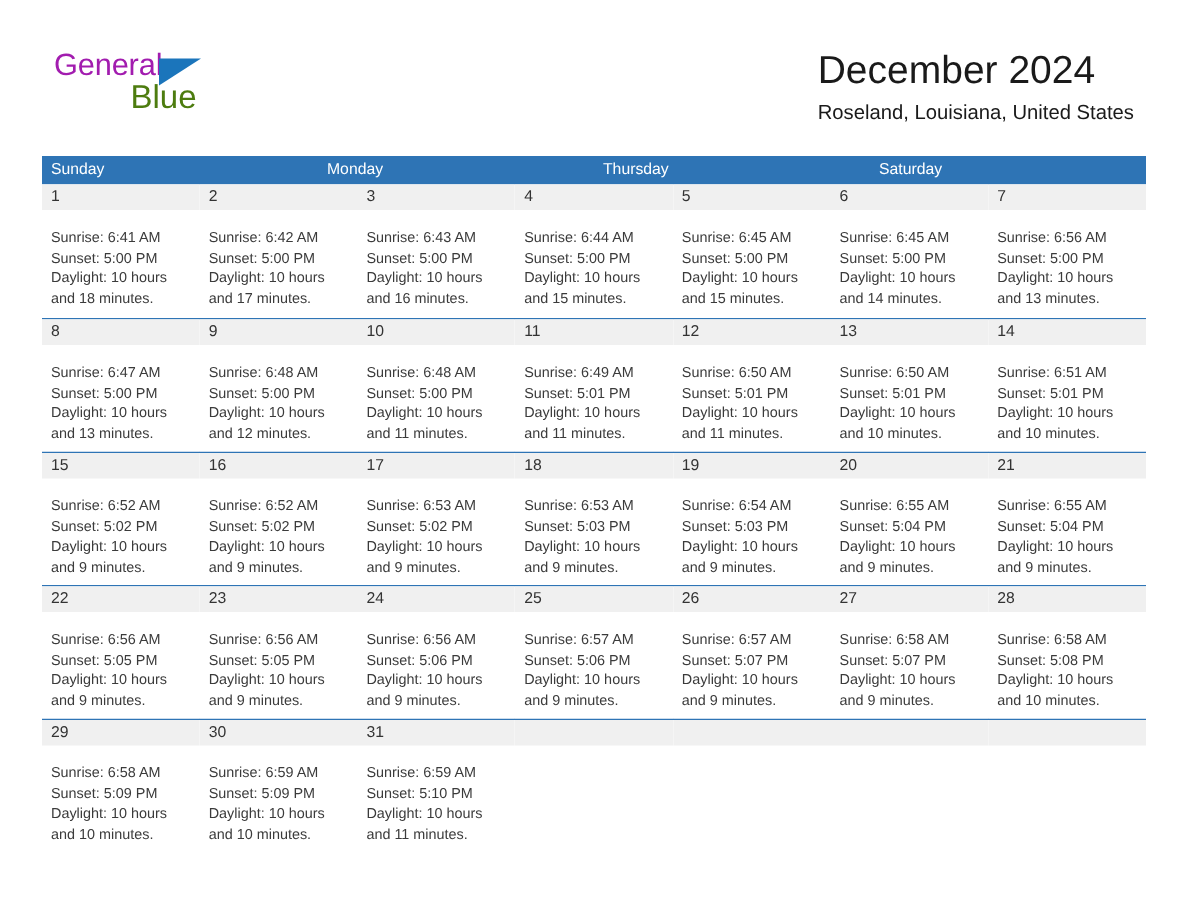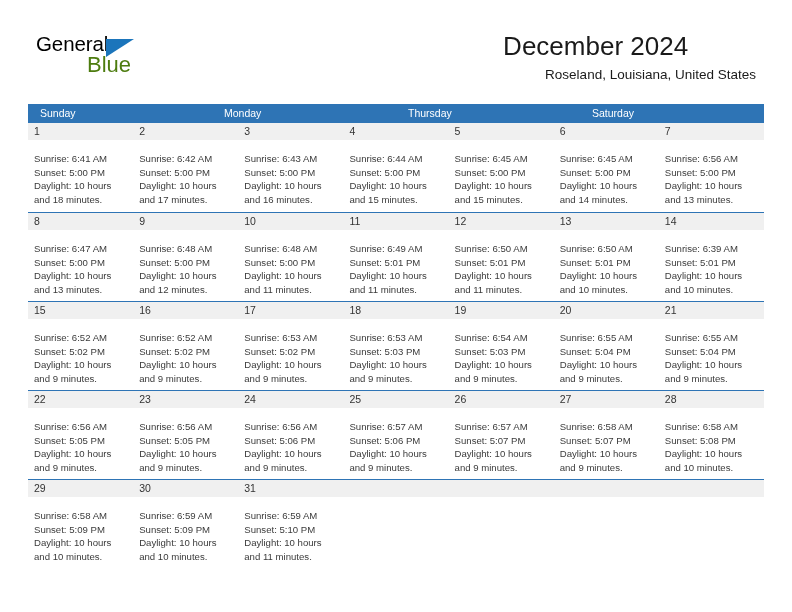--- a/index.html
+++ b/index.html
@@ -35,21 +35,21 @@
     top: 33px;
     width: 170px;
     height: 48px;
   }
   .logo-general {
     position: absolute;
     left: 0;
     top: 0;
     font-size: 20.5px;
     letter-spacing: -0.1px;
-    color: #000000;
+    color: #a21caf;
     line-height: 22px;
   }
   .logo-triangle {
     position: absolute;
     left: 70px;
     top: 6px;
     width: 0;
     height: 0;
     border-left: 28px solid #1b75bb;
     border-bottom: 18px solid transparent;
@@ -72,41 +72,40 @@
     color: #1a1a1a;
     line-height: 32px;
     white-space: nowrap;
   }
   .cal-subtitle {
     font-size: 13.5px;
     color: #1a1a1a;
     line-height: 18px;
     margin-top: 4px;
     white-space: nowrap;
-    margin-left: 42px;
   }
 
   
   .calendar {
     position: absolute;
     left: 28px;
     top: 104px;
     width: 736px;
   }
   .weekdays {
     display: flex;
     background: #2e74b5;
     height: 19px;
   }
   .weekday {
     flex: 1 1 0;
     color: #ffffff;
     font-size: 10.5px;
     line-height: 19px;
-    padding-left: 12px;
+    padding-left: 6px;
     box-sizing: border-box;
     white-space: nowrap;
   }
   .week {
     display: flex;
     border-top: 1px solid #2e74b5;
     height: 89px;
     box-sizing: border-box;
   }
   .week.first {
@@ -317,21 +316,21 @@
           <div class="day-line">Sunset: 5:01 PM</div>
           <div class="day-line">Daylight: 10 hours</div>
           <div class="day-line">and 10 minutes.</div>
         </div>
       </div>
       <div class="day">
         <div class="day-num-band">
             <span class="day-num">14</span>
           </div>
         <div class="day-body">
-          <div class="day-line">Sunrise: 6:39 AM</div>
+          <div class="day-line">Sunrise: 6:51 AM</div>
           <div class="day-line">Sunset: 5:01 PM</div>
           <div class="day-line">Daylight: 10 hours</div>
           <div class="day-line">and 10 minutes.</div>
         </div>
       </div>
     </div>
 
     <div class="week">
       <div class="day">
         <div class="day-num-band">

